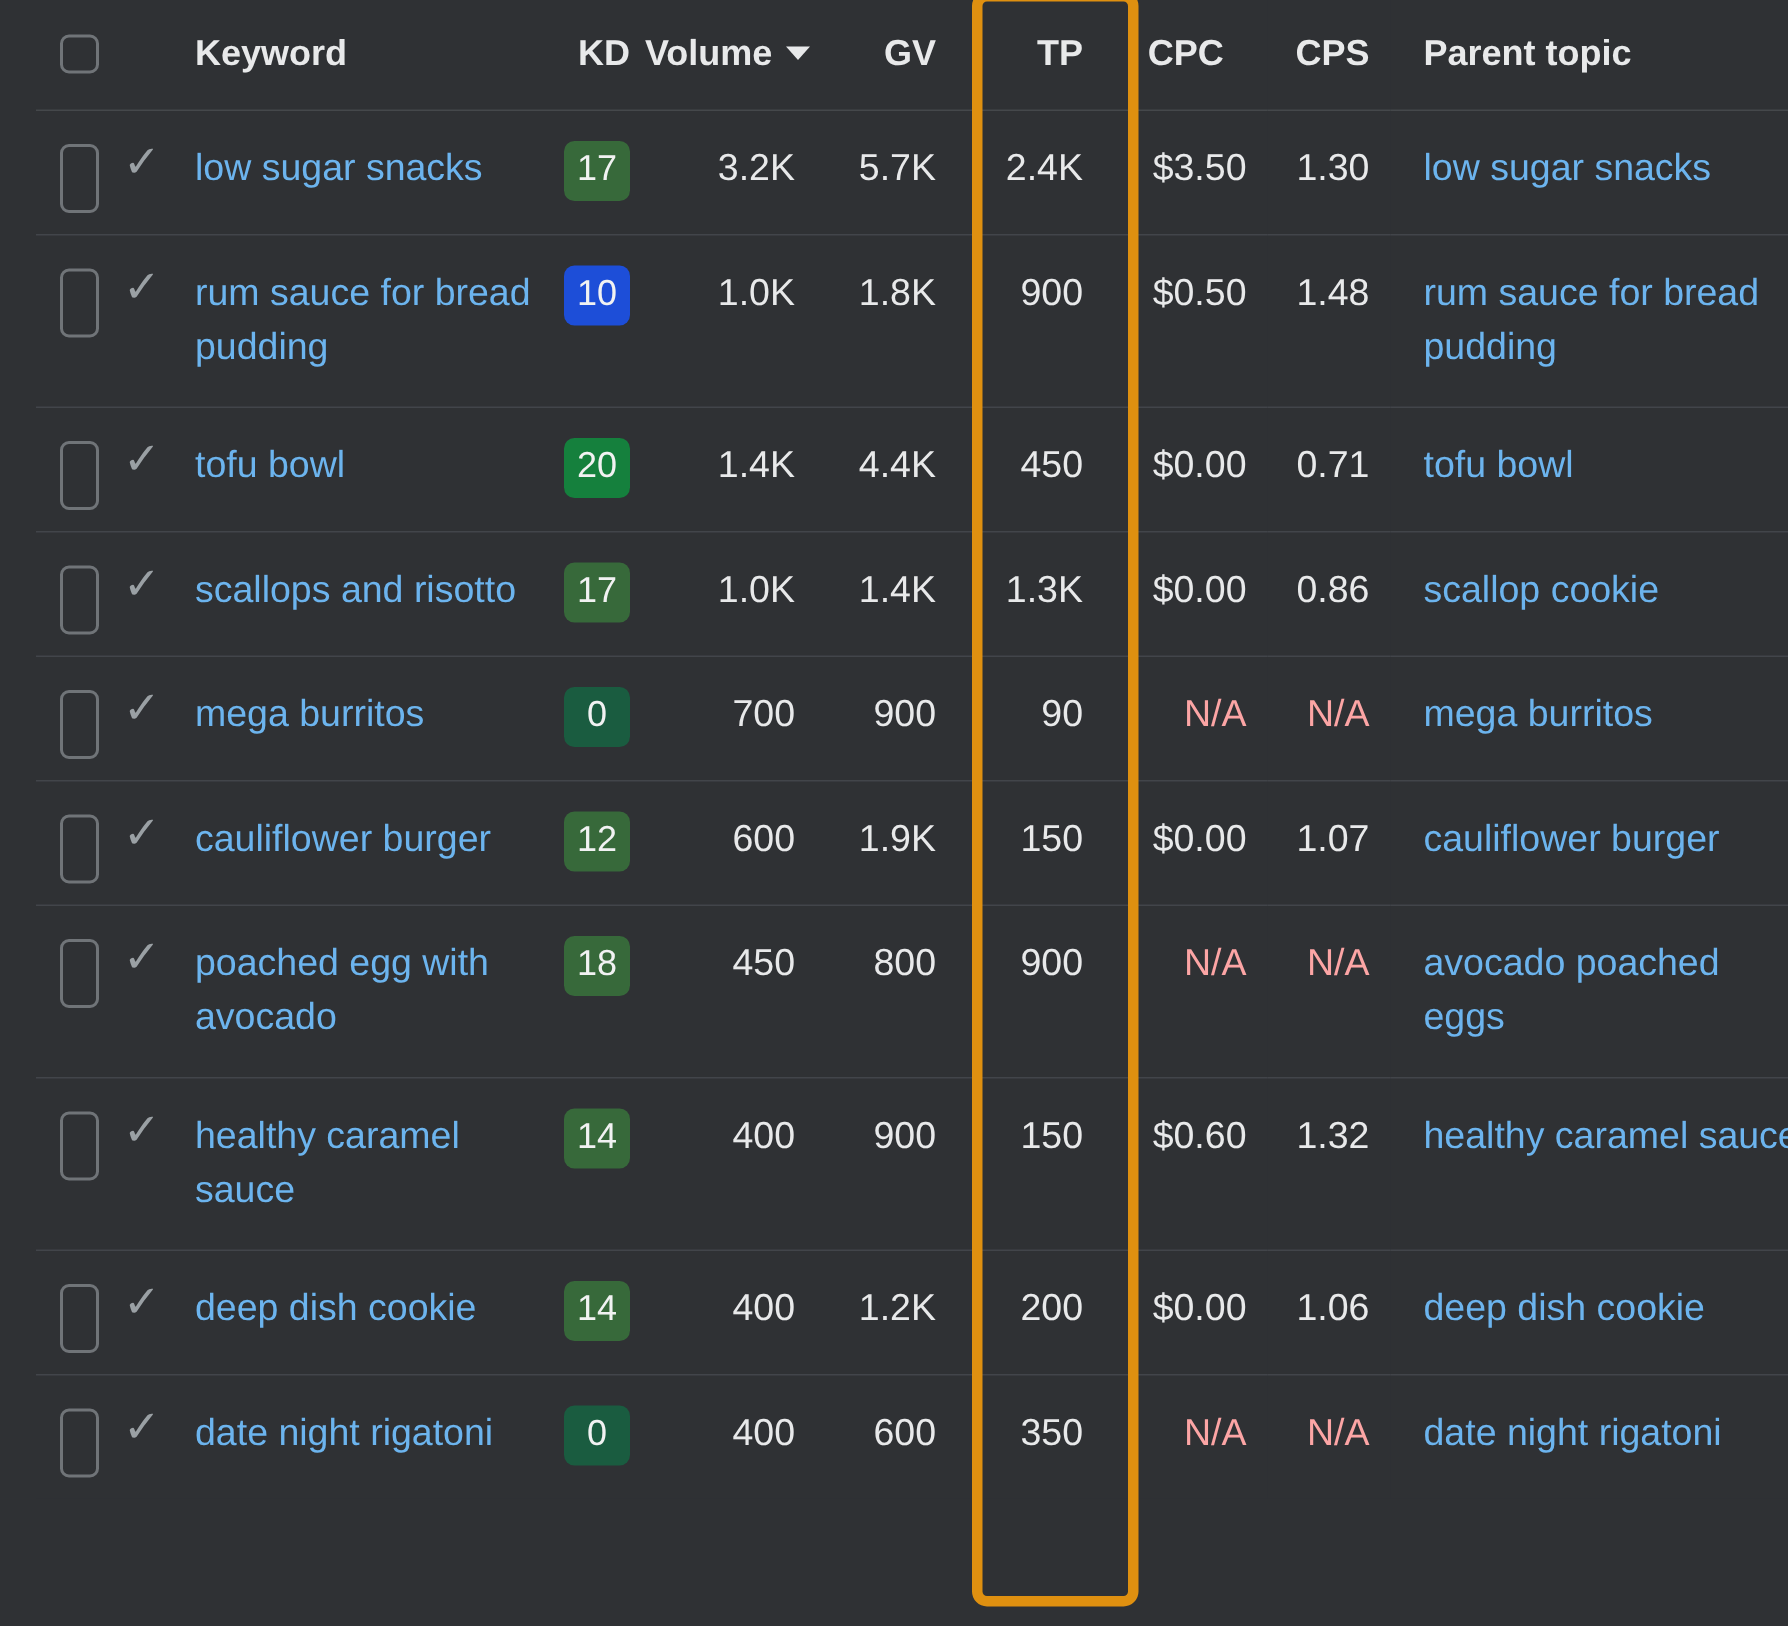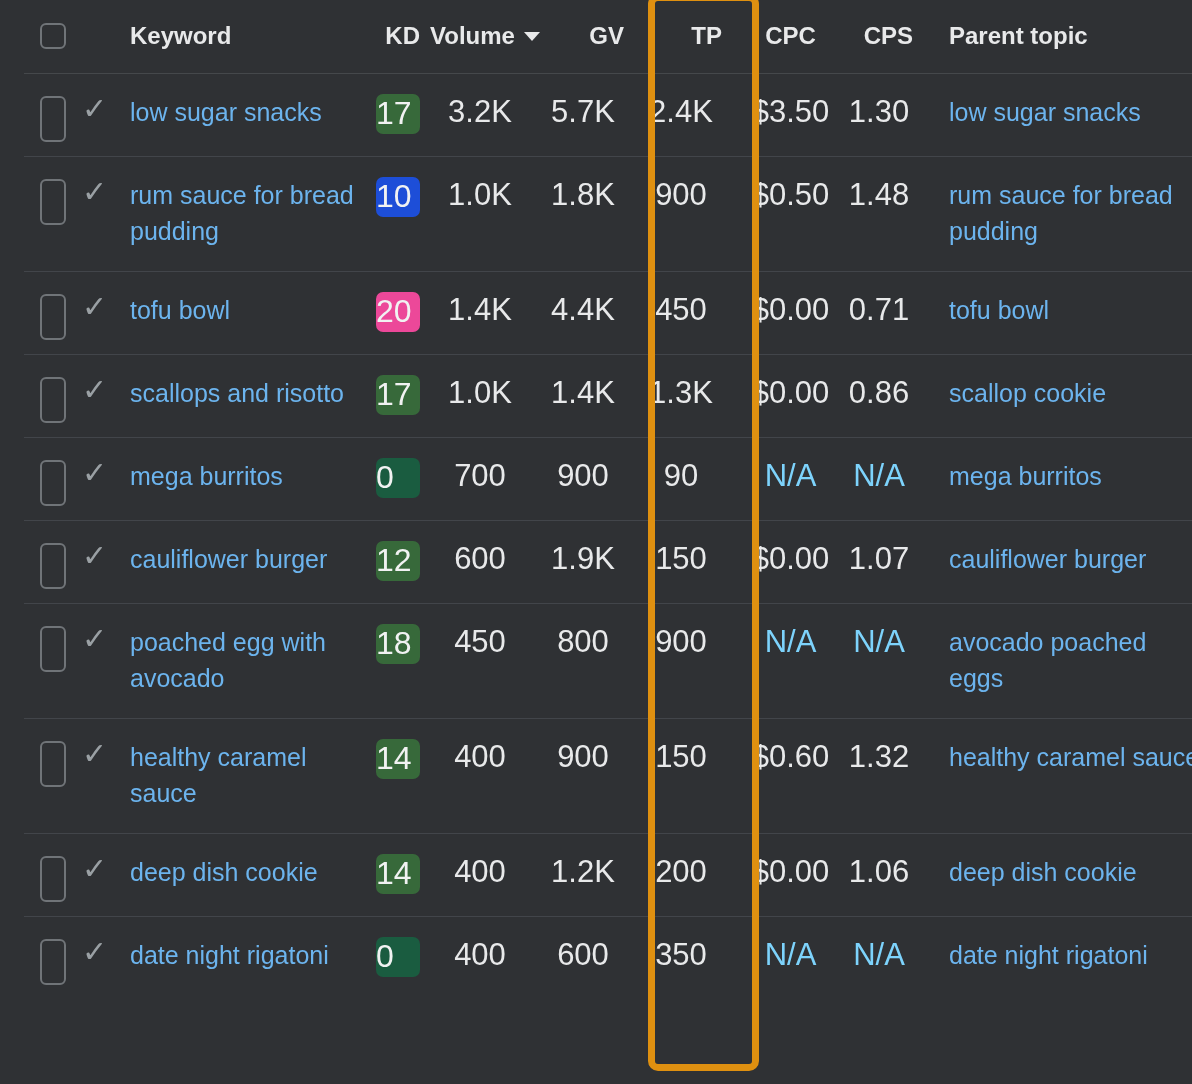--- a/index.html
+++ b/index.html
@@ -117,34 +117,33 @@
     padding-right: 14px;
     cursor: pointer;
   }
 
   .kd-badge {
     display: inline-block;
     min-width: 44px;
     padding: 4px 0 6px 0;
     border-radius: 7px;
     color: #f1f2f2;
-    font-size: 32px;
+    font-size: 24px;
     line-height: 30px;
-    text-align: left;
+    text-align: center;
     margin-right: 10px;
   }
 
   .num {
     display: block;
-    font-size: 31px;
+    font-size: 25px;
     line-height: 36px;
     color: #e8e9ea;
-    text-align: center;
-  }
-  .num.na { color: #7dd3fc; }
+  }
+  .num.na { color: #fca5a5; }
 
   td.td-volume .num { padding-right: 12px; }
   td.td-gv     .num { padding-right: 16px; }
   td.td-tp     .num { padding-right: 28px; }
   td.td-cpc    .num { padding-right: 14px; }
   td.td-cps    .num { padding-right: 14px; }
 
   .parent-link {
     color: #6cb4ee;
     font-size: 25px;
@@ -262,21 +261,21 @@
           </td>
         </tr>
         <tr>
           <td class="td-check">
             <span class="checkbox cellpad" style="margin-top:22px;"></span>
           </td>
           <td class="td-mark"><span class="check-mark cellpad">✓</span></td>
           <td class="td-keyword">
             <span class="kw-link cellpad">tofu bowl</span>
           </td>
-          <td class="td-kd"><span class="cellpad" style="display:inline-block;"><span class="kd-badge" style="background:#ec4899;">20</span></span></td>
+          <td class="td-kd"><span class="cellpad" style="display:inline-block;"><span class="kd-badge" style="background:#15803d;">20</span></span></td>
           <td class="td-num td-volume">
             <span class="num cellpad">1.4K</span>
           </td>
           <td class="td-num td-gv">
             <span class="num cellpad">4.4K</span>
           </td>
           <td class="td-num td-tp">
             <span class="num cellpad">450</span>
           </td>
           <td class="td-num td-cpc">

